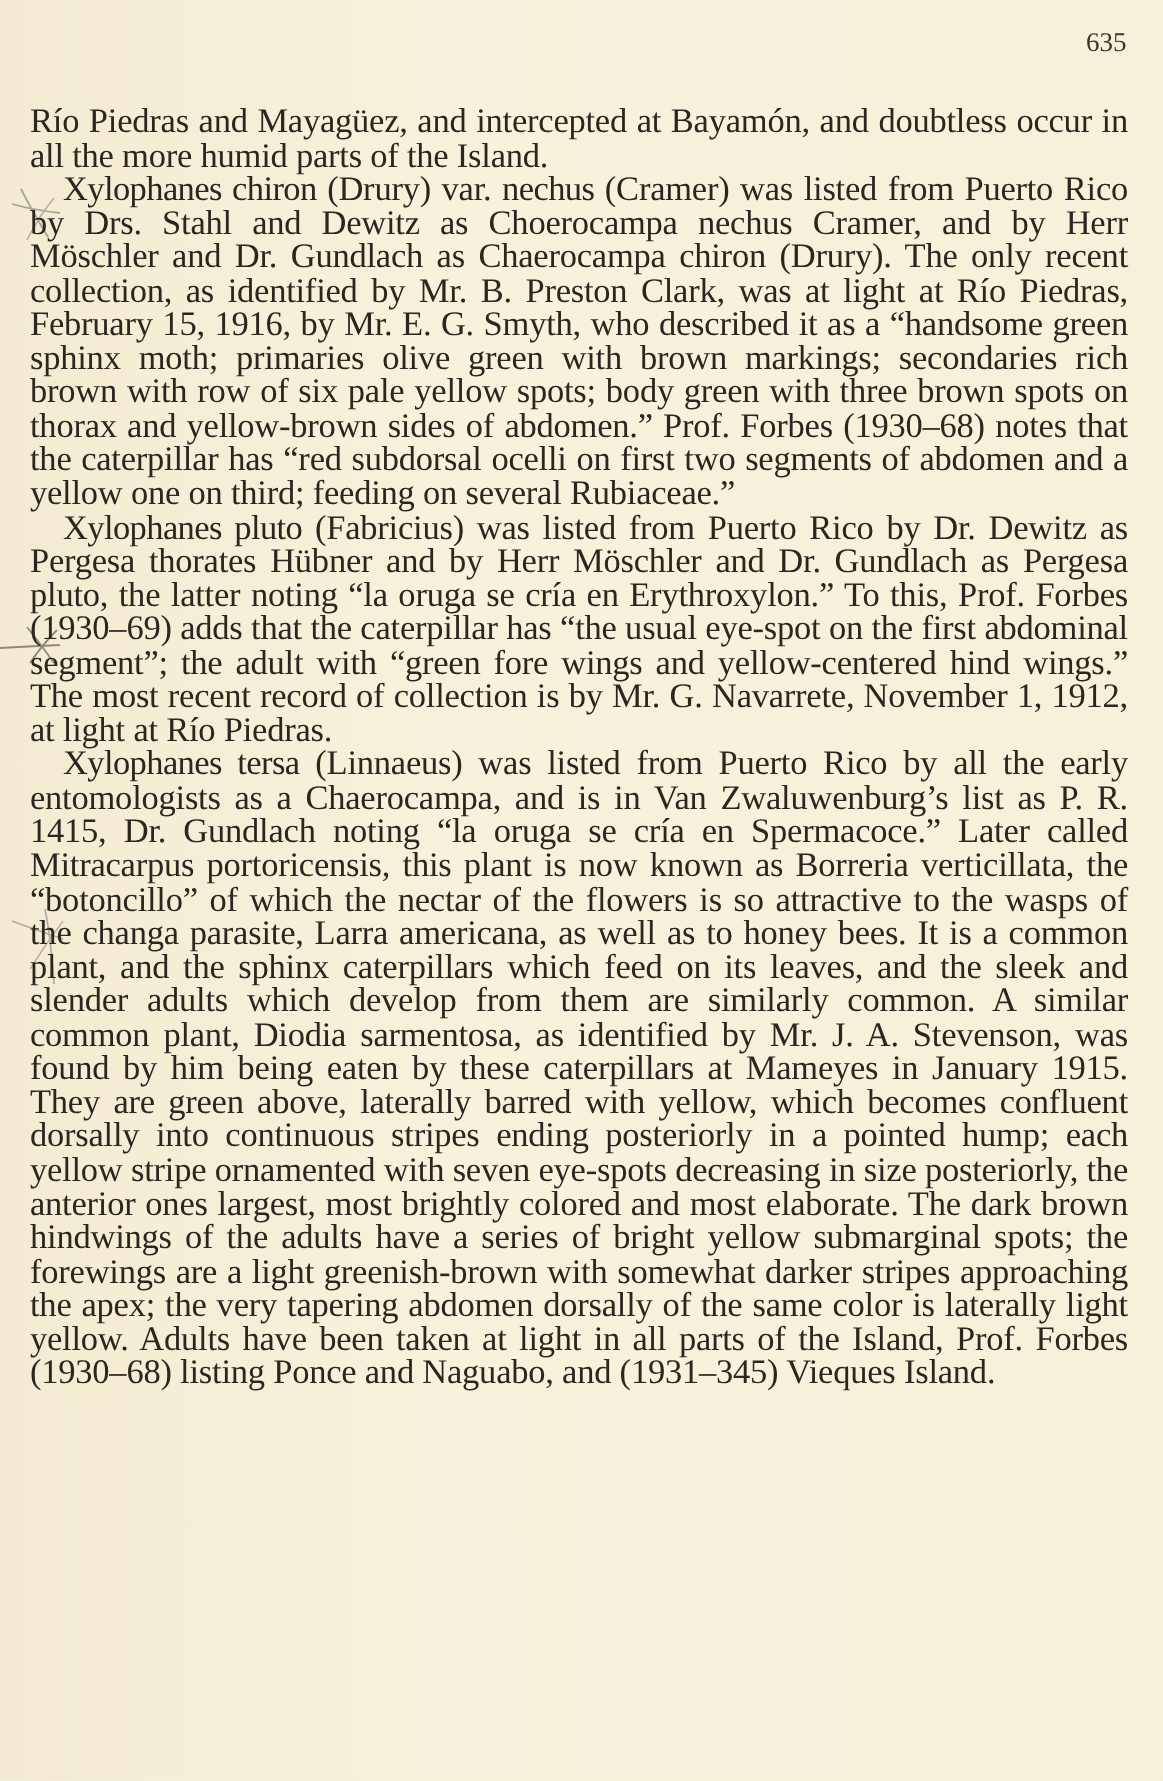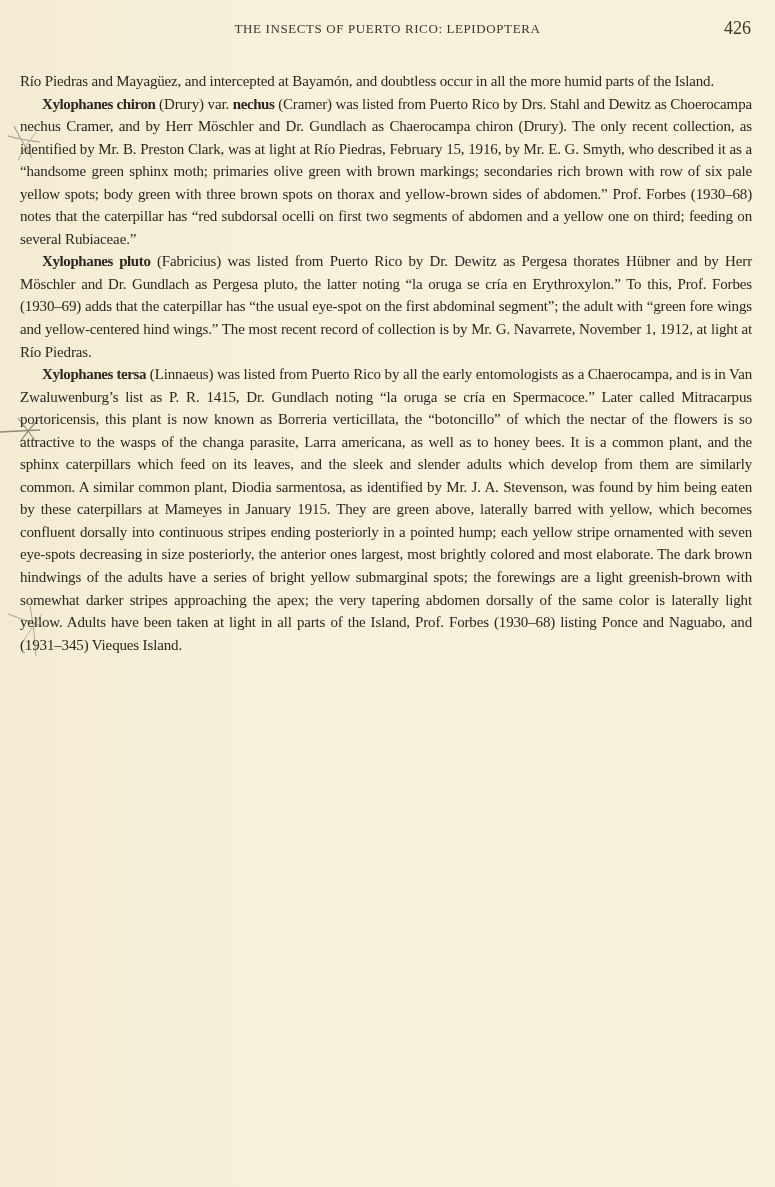--- a/index.html
+++ b/index.html
@@ -39,43 +39,42 @@
       right: 4px;
       top: 0;
       font-size: 18px;
       color: #3a352c;
     }
     .body-text {
       position: absolute;
       left: 20px;
       top: 70px;
       width: 732px;
-      font-size: 15px;
+      font-size: 23px;
       line-height: 22.55px;
       text-align: justify;
       letter-spacing: -0.15px;
     }
     .body-text p { margin: 0; }
     .para-indent { text-indent: 22px; }
-    .sp { font-weight: bold; letter-spacing: -0.4px; }
+    .sp { font-weight: normal; letter-spacing: -0.4px; }
     .it { }
     .pencil {
       position: absolute;
       pointer-events: none;
     }
     .pencil svg { display: block; }
   </style>
 </head>
 <body>
 
 <div class="page">
 
   <div class="running-head">
-    <div class="running-title">THE INSECTS OF PUERTO RICO: LEPIDOPTERA</div>
-    <div class="page-number">426</div>
+    <div class="page-number">635</div>
   </div>
 
   <div class="pencil" style="left:6px; top:124px;">
     <svg width="40" height="44" viewBox="0 0 40 44">
       <path d="M2 12 Q 16 16 34 18" stroke="#a8a294" stroke-width="1.2" fill="none"></path>
       <path d="M8 2 Q 14 14 26 34" stroke="#a8a294" stroke-width="1.2" fill="none"></path>
       <path d="M30 8 Q 20 20 12 36" stroke="#b3ad9f" stroke-width="1" fill="none"></path>
     </svg>
   </div>
   <div class="pencil" style="left:0px; top:414px;">

